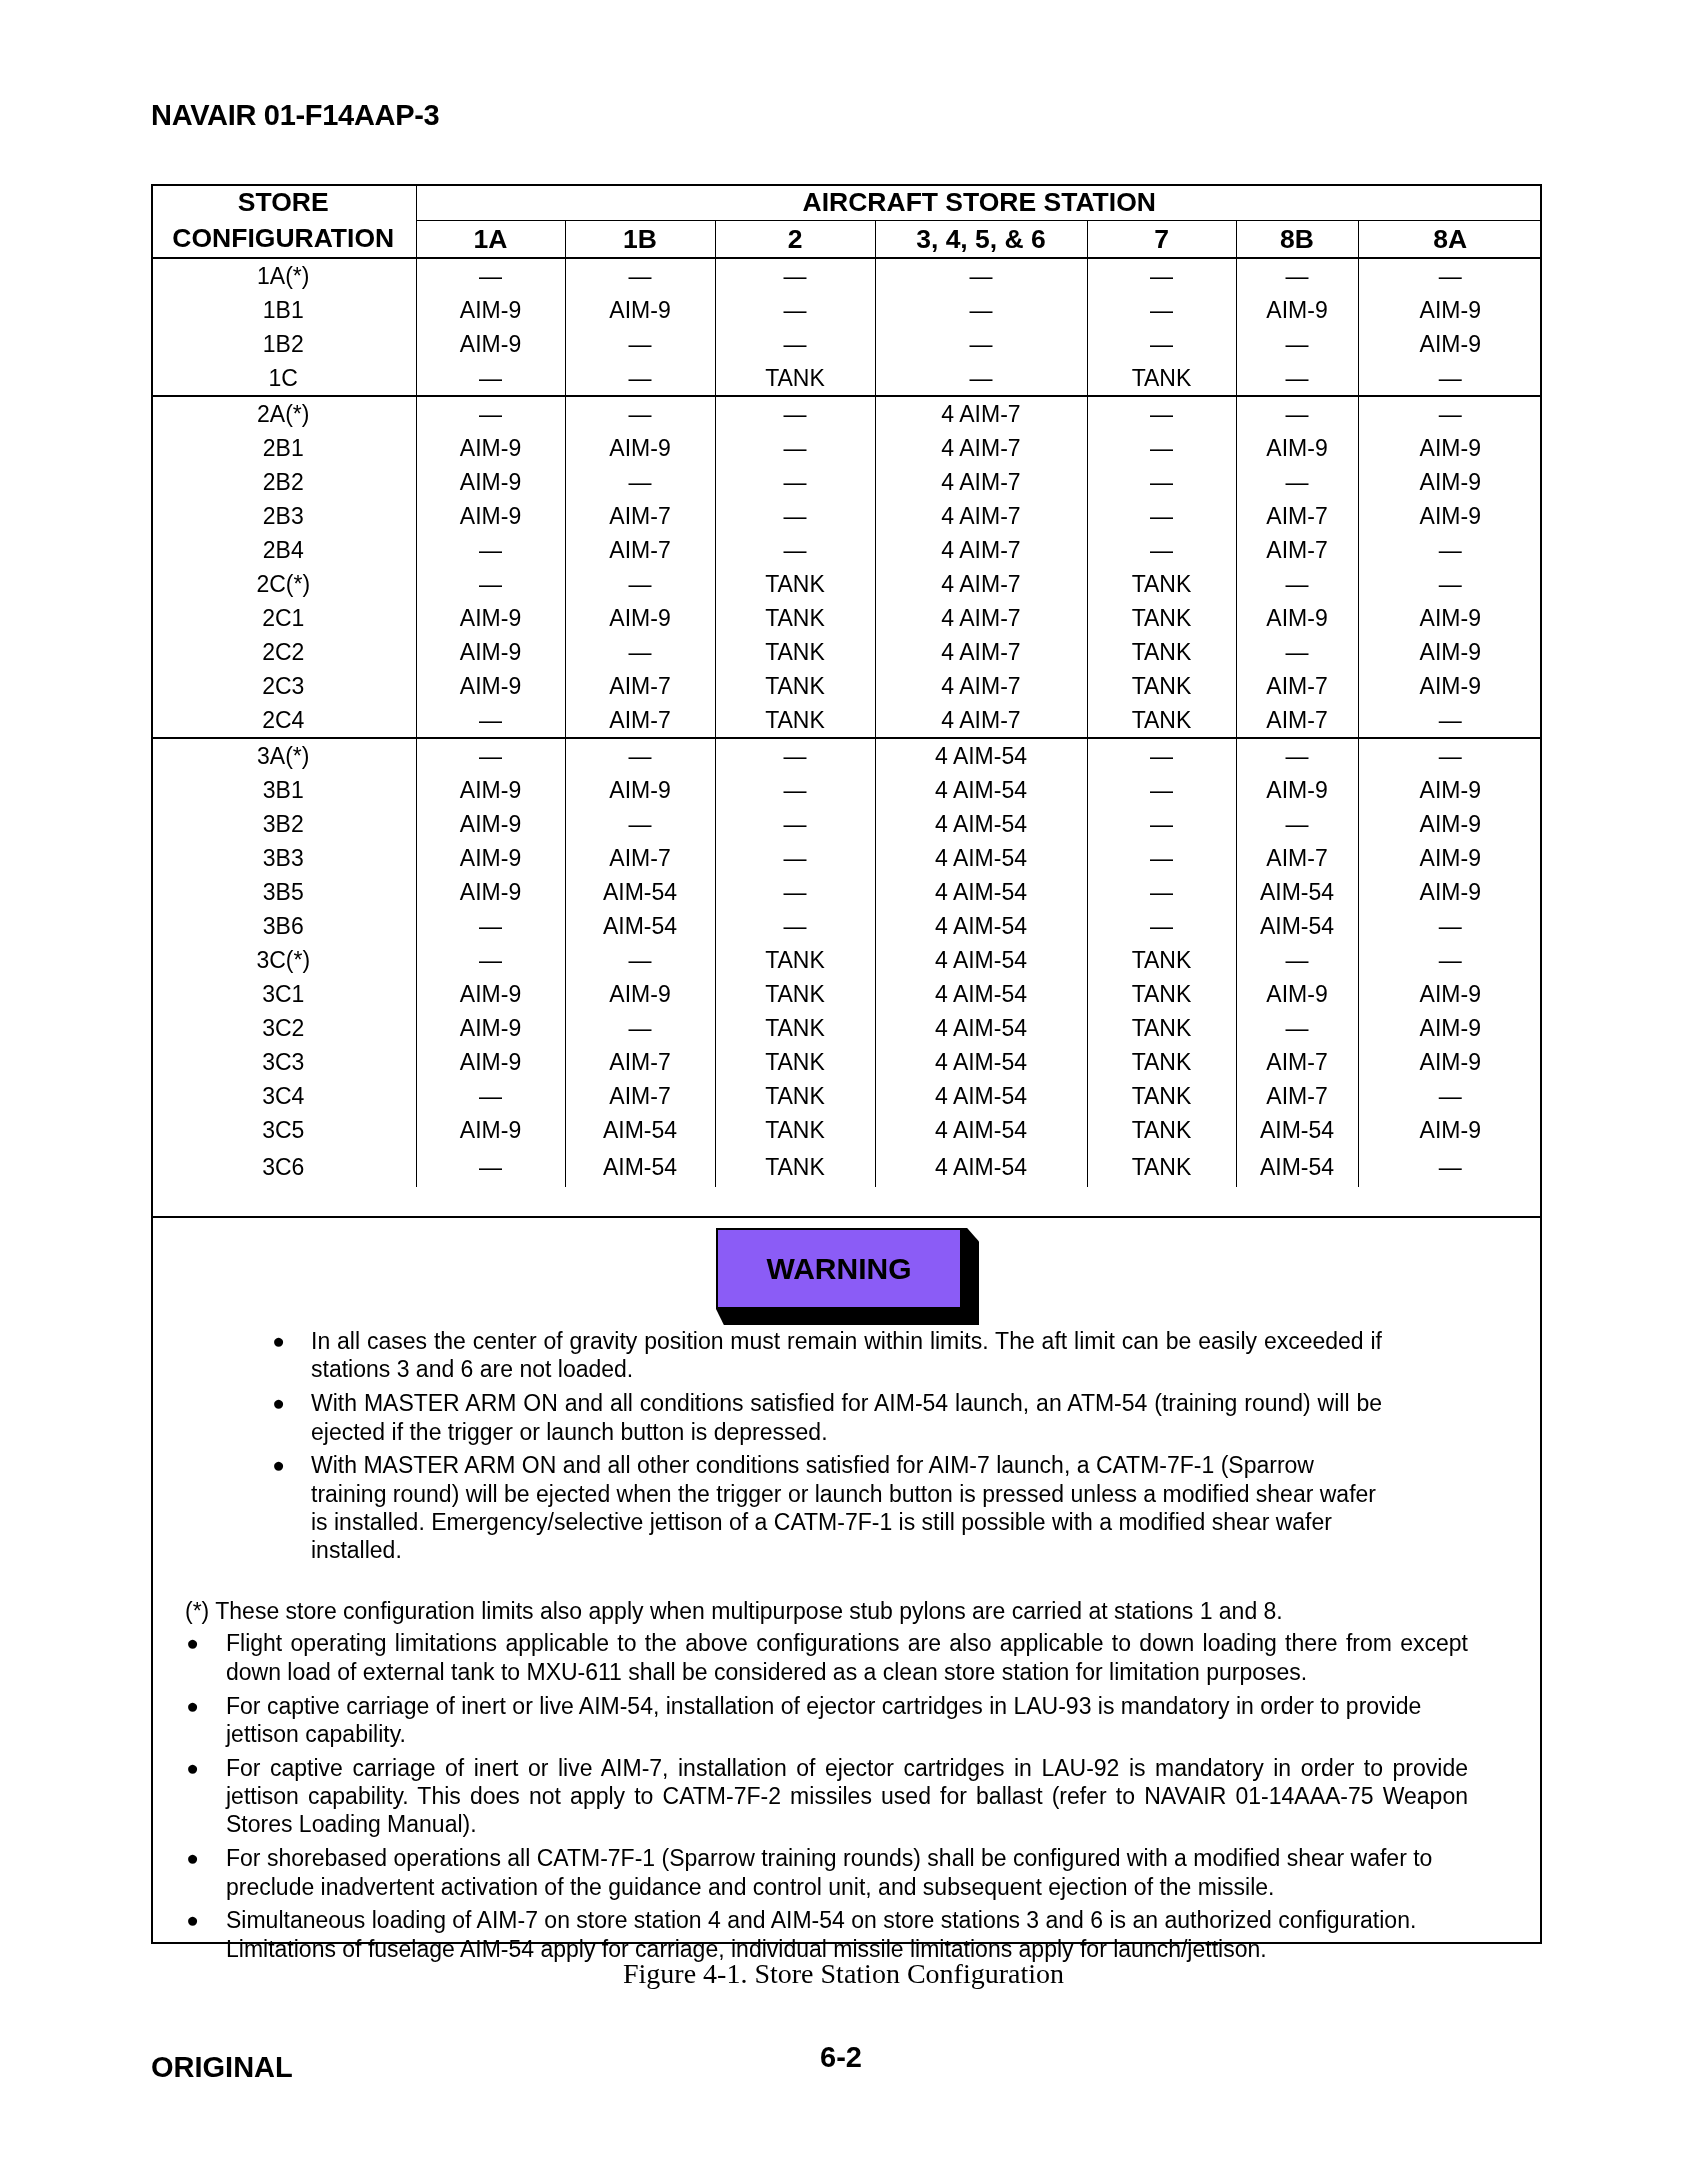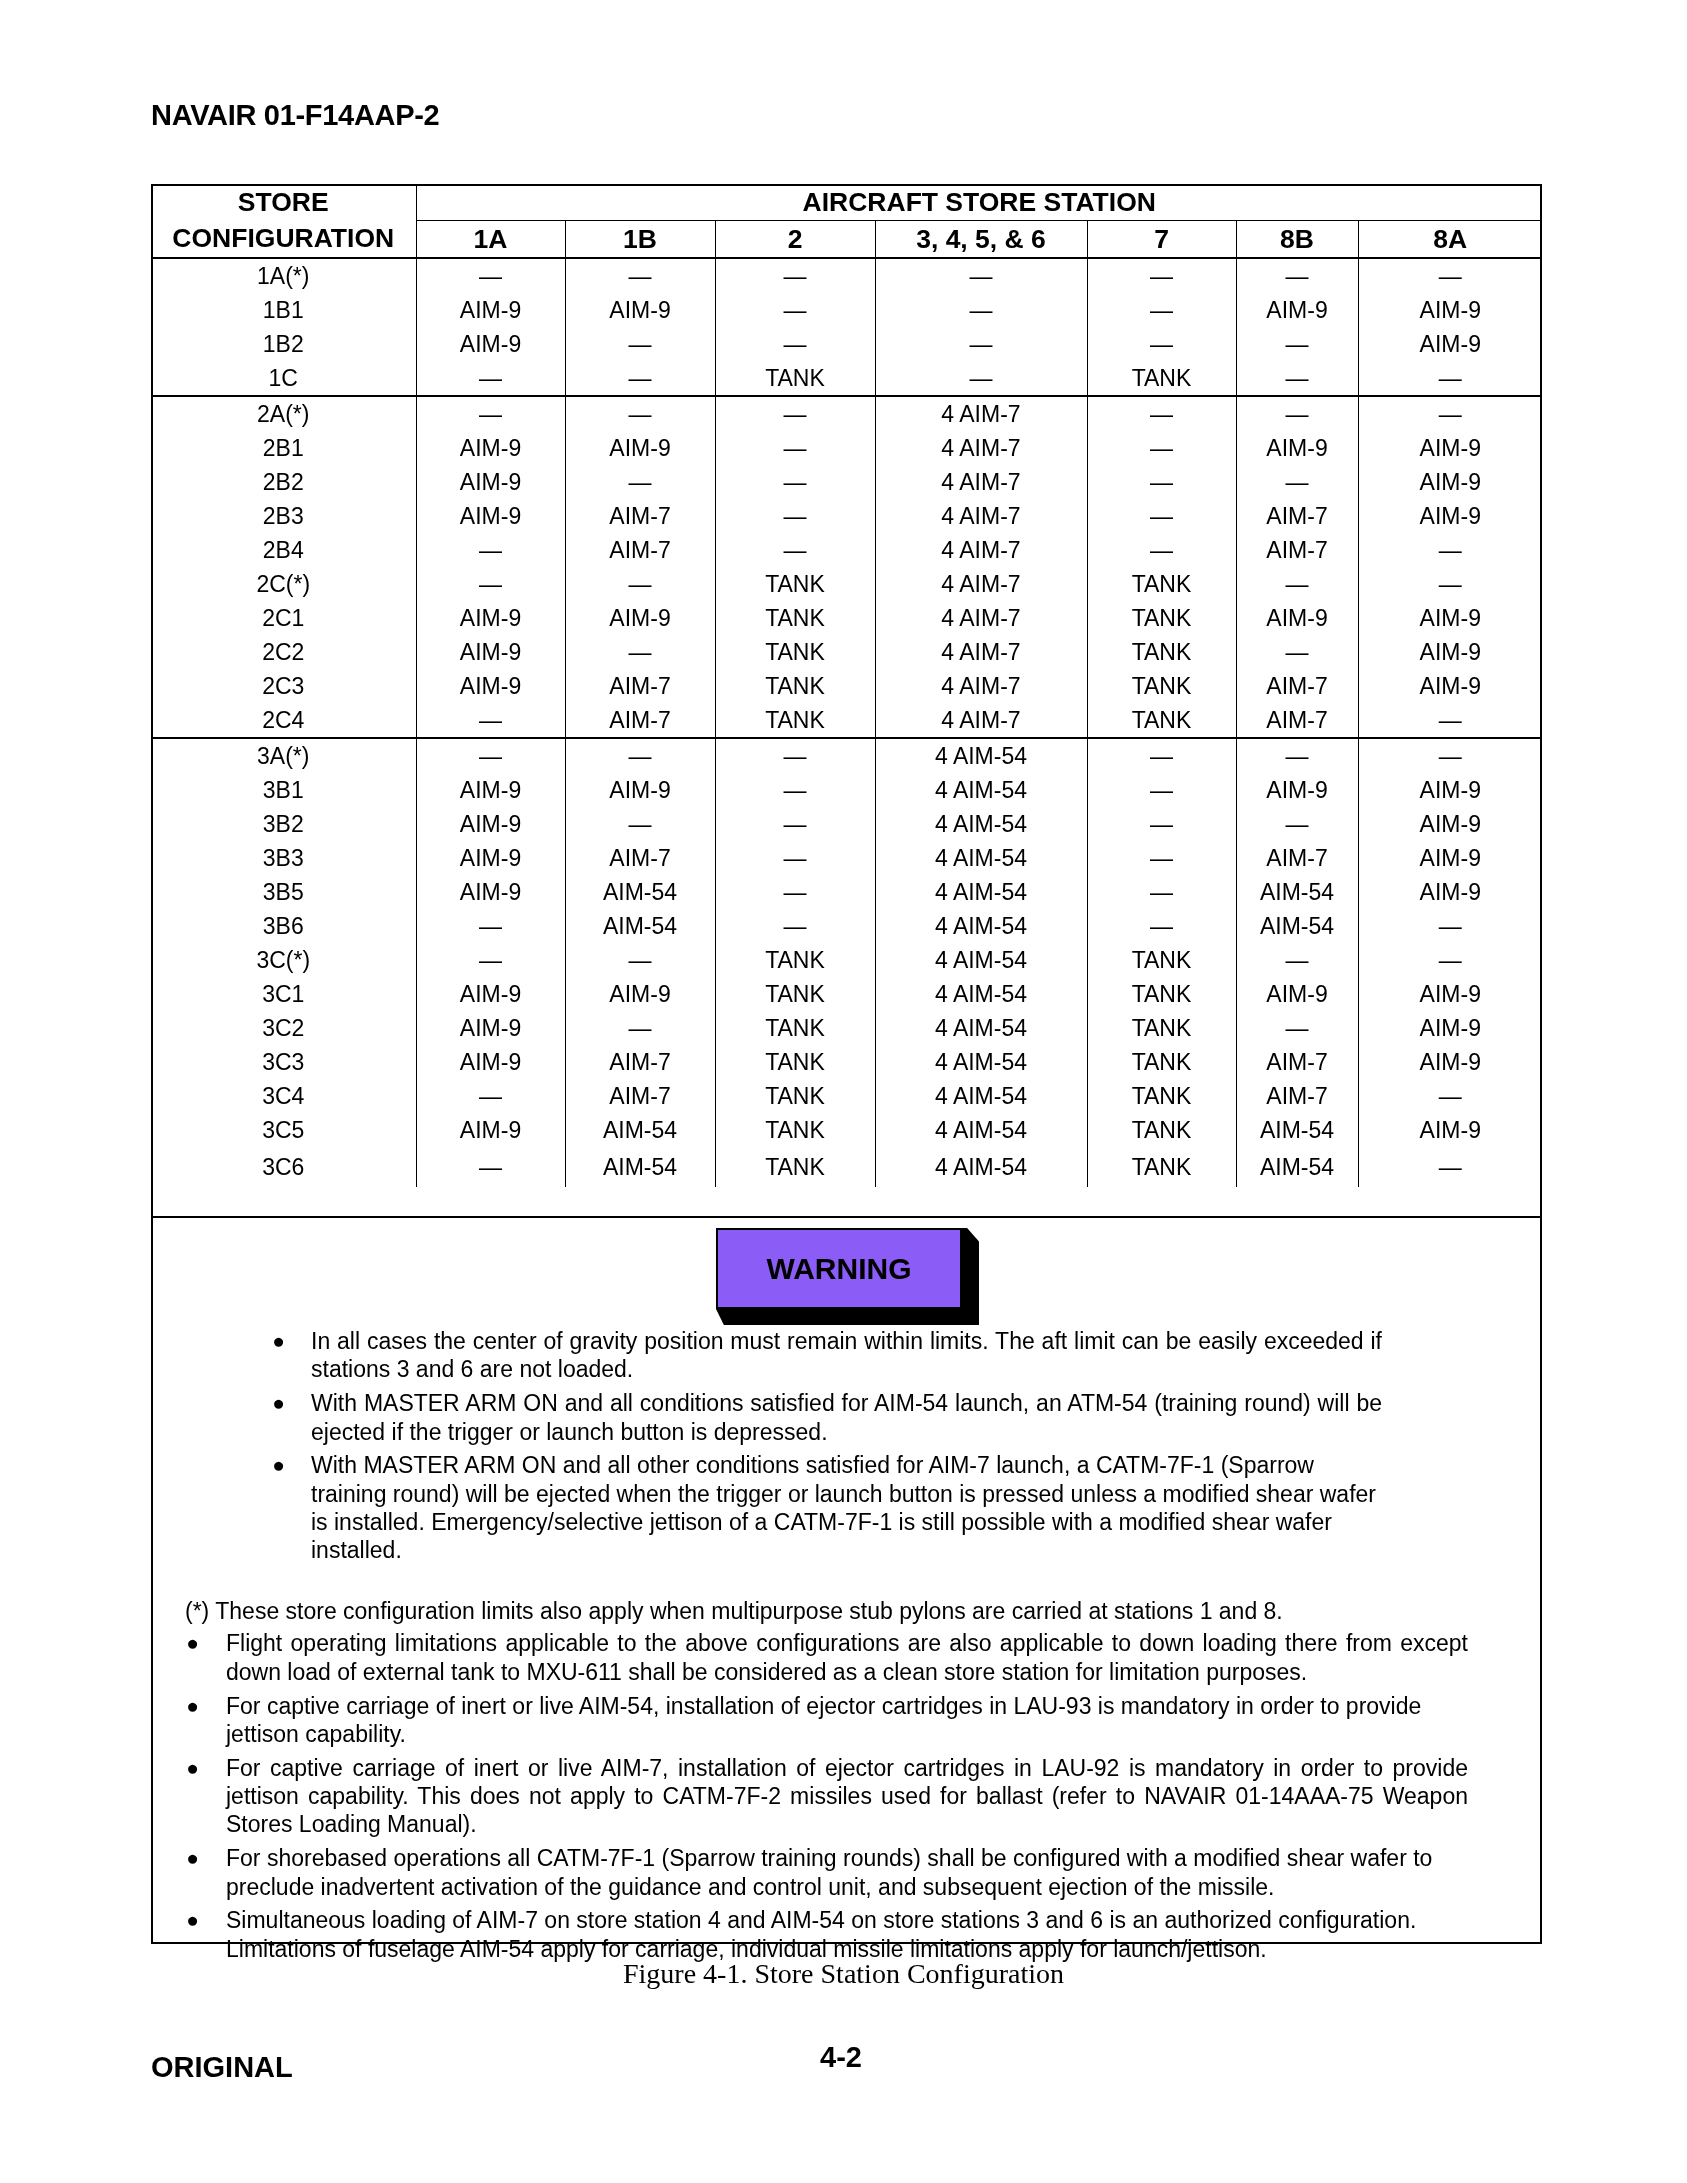--- a/index.html
+++ b/index.html
@@ -31,21 +31,21 @@
   .asterisk-note { margin-bottom: 4px; margin-top: 29px; }
   .notes .bullet-item { padding-left: 41px; margin-bottom: 5.3px; }
 
   .caption { position: absolute; left: 0; width: 1687px; top: 1958px; text-align: center; font-family: "Liberation Serif", serif; font-size: 28px; }
   .footer-left { position: absolute; left: 151px; top: 2051px; font-size: 29px; font-weight: bold; }
   .footer-page { position: absolute; left: 820px; top: 2041px; font-size: 29px; font-weight: bold; }
 </style>
 </head>
 <body>
 
-<div class="doc-id">NAVAIR 01-F14AAP-2</div>
+<div class="doc-id">NAVAIR 01-F14AAP-3</div>
 
 <div class="frame"></div>
 
 <table class="stores">
   <colgroup>
     <col style="width:265px">
       <col style="width:149px">
       <col style="width:150px">
       <col style="width:160px">
     <col style="width:212px">
@@ -386,14 +386,14 @@
   </div>
   <div class="bullet-item" style="text-align:left;">
     <span class="bullet-dot">●</span>
     <span>Simultaneous loading of AIM-7 on store station 4 and AIM-54 on store stations 3 and 6 is an authorized configuration. Limitations of fuselage AIM-54 apply for carriage, individual missile limitations apply for launch/jettison.</span>
   </div>
 </div>
 
 <div class="caption">Figure 4-1.   Store Station Configuration</div>
 
 <div class="footer-left">ORIGINAL</div>
-<div class="footer-page">4-2</div>
+<div class="footer-page">6-2</div>
 
 
 </body></html>

